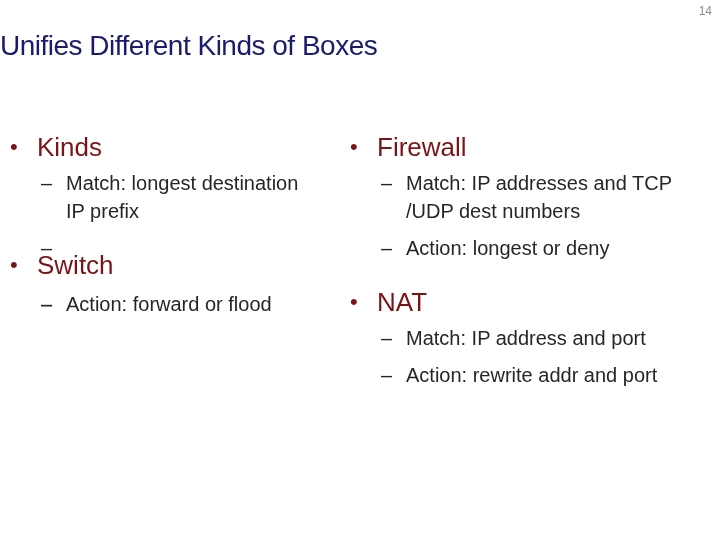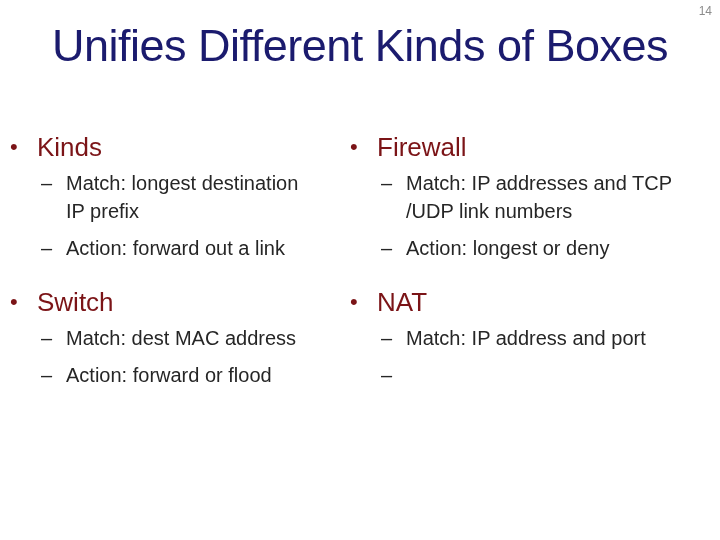--- a/index.html
+++ b/index.html
@@ -20,22 +20,22 @@
     top: 4px;
     right: 8px;
     font-size: 12px;
     color: #8c8c8c;
   }
   .slide-title {
     position: absolute;
     top: 22px;
     left: 0;
     right: 0;
-    text-align: center;
-    font-size: 45px;
+    text-align: left;
+    font-size: 28px;
     line-height: 48px;
     letter-spacing: -0.5px;
     color: #1b1b6e;
     white-space: nowrap;
   }
   .column {
     position: absolute;
     top: 131px;
   }
   .col-left  { left: 8px;   width: 335px; }
@@ -93,34 +93,32 @@
         <span>Kinds</span>
       </div>
       <div>
         <div class="item">
           <span class="item-dash">–</span>
           <span class="item-text">Match: longest destination
 IP prefix</span>
         </div>
         <div class="item">
           <span class="item-dash">–</span>
-          <span class="item-text">Action: forward out a link</span>
         </div>
       </div>
     </div>
 
     <div class="section">
       <div class="heading-row">
         <span class="heading-bullet">•</span>
         <span>Switch</span>
       </div>
       <div>
         <div class="item">
           <span class="item-dash">–</span>
-          <span class="item-text">Match: dest MAC address</span>
         </div>
         <div class="item">
           <span class="item-dash">–</span>
           <span class="item-text">Action: forward or flood</span>
         </div>
       </div>
     </div>
 
   </div>
 
@@ -128,40 +126,41 @@
 
     <div class="section">
       <div class="heading-row">
         <span class="heading-bullet">•</span>
         <span>Firewall</span>
       </div>
       <div>
         <div class="item">
           <span class="item-dash">–</span>
           <span class="item-text">Match: IP addresses and TCP
-/UDP link numbers</span>
+/UDP dest numbers</span>
         </div>
         <div class="item">
           <span class="item-dash">–</span>
           <span class="item-text">Action: longest or deny</span>
         </div>
       </div>
     </div>
 
     <div class="section">
       <div class="heading-row">
         <span class="heading-bullet">•</span>
         <span>NAT</span>
       </div>
       <div>
         <div class="item">
           <span class="item-dash">–</span>
           <span class="item-text">Match: IP address and port</span>
         </div>
         <div class="item">
           <span class="item-dash">–</span>
+          <span class="item-text">Action: rewrite addr and port</span>
         </div>
       </div>
     </div>
 
   </div>
 
 </div>
 
 </body></html>

